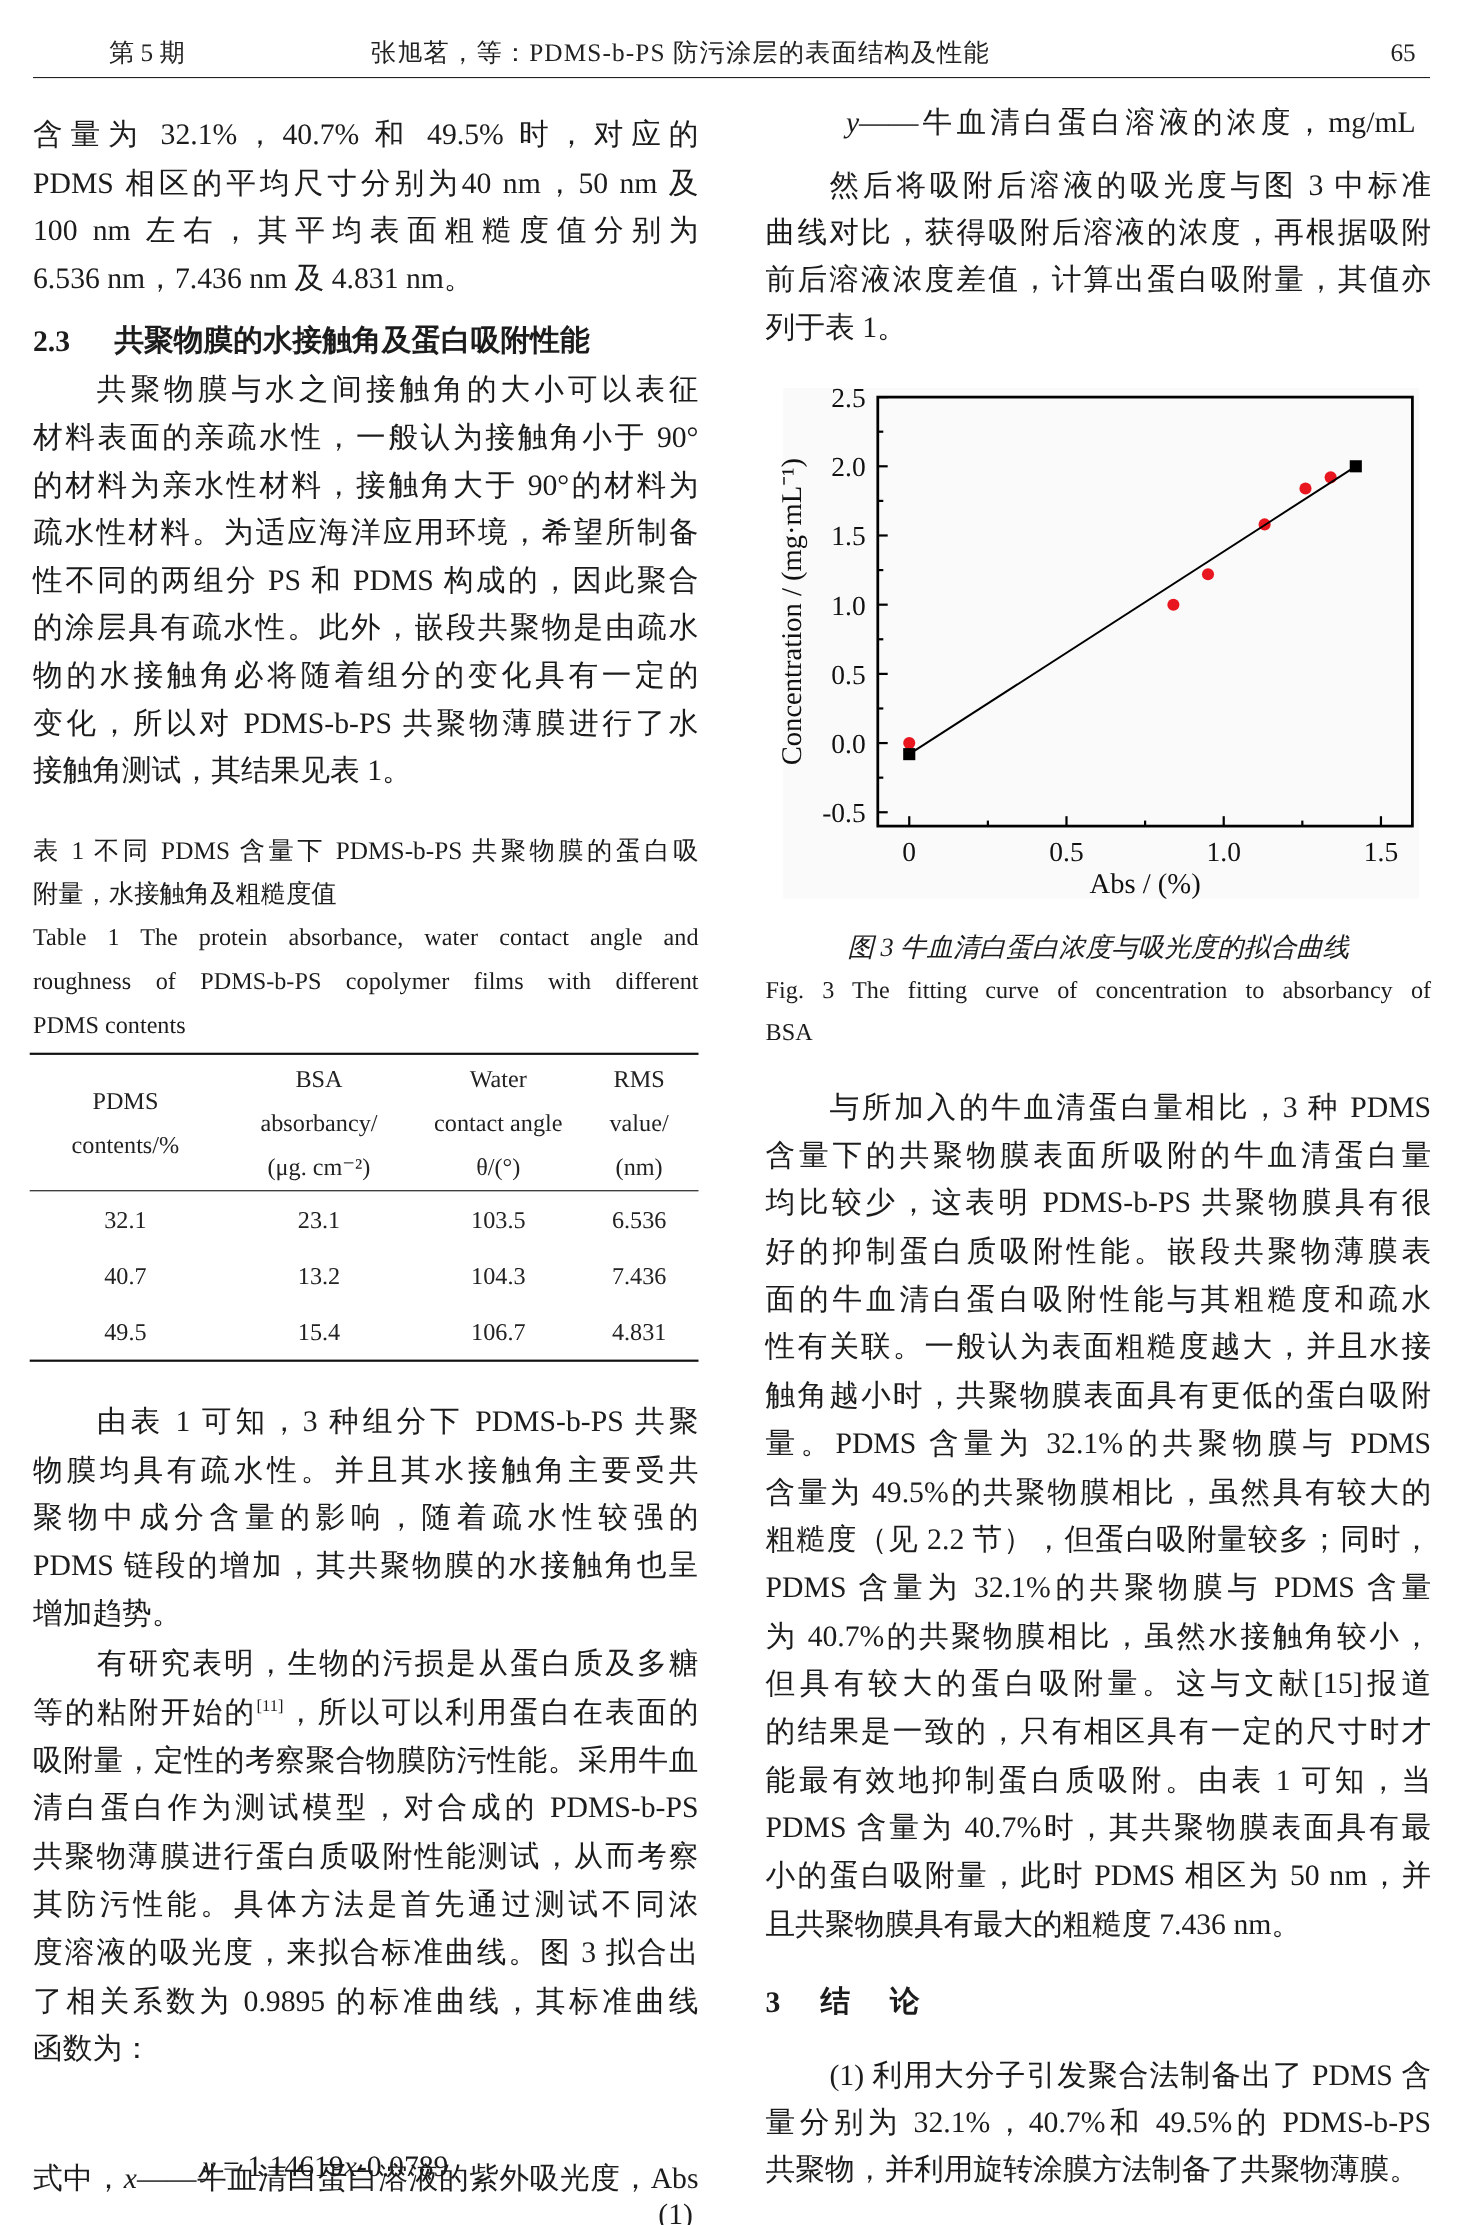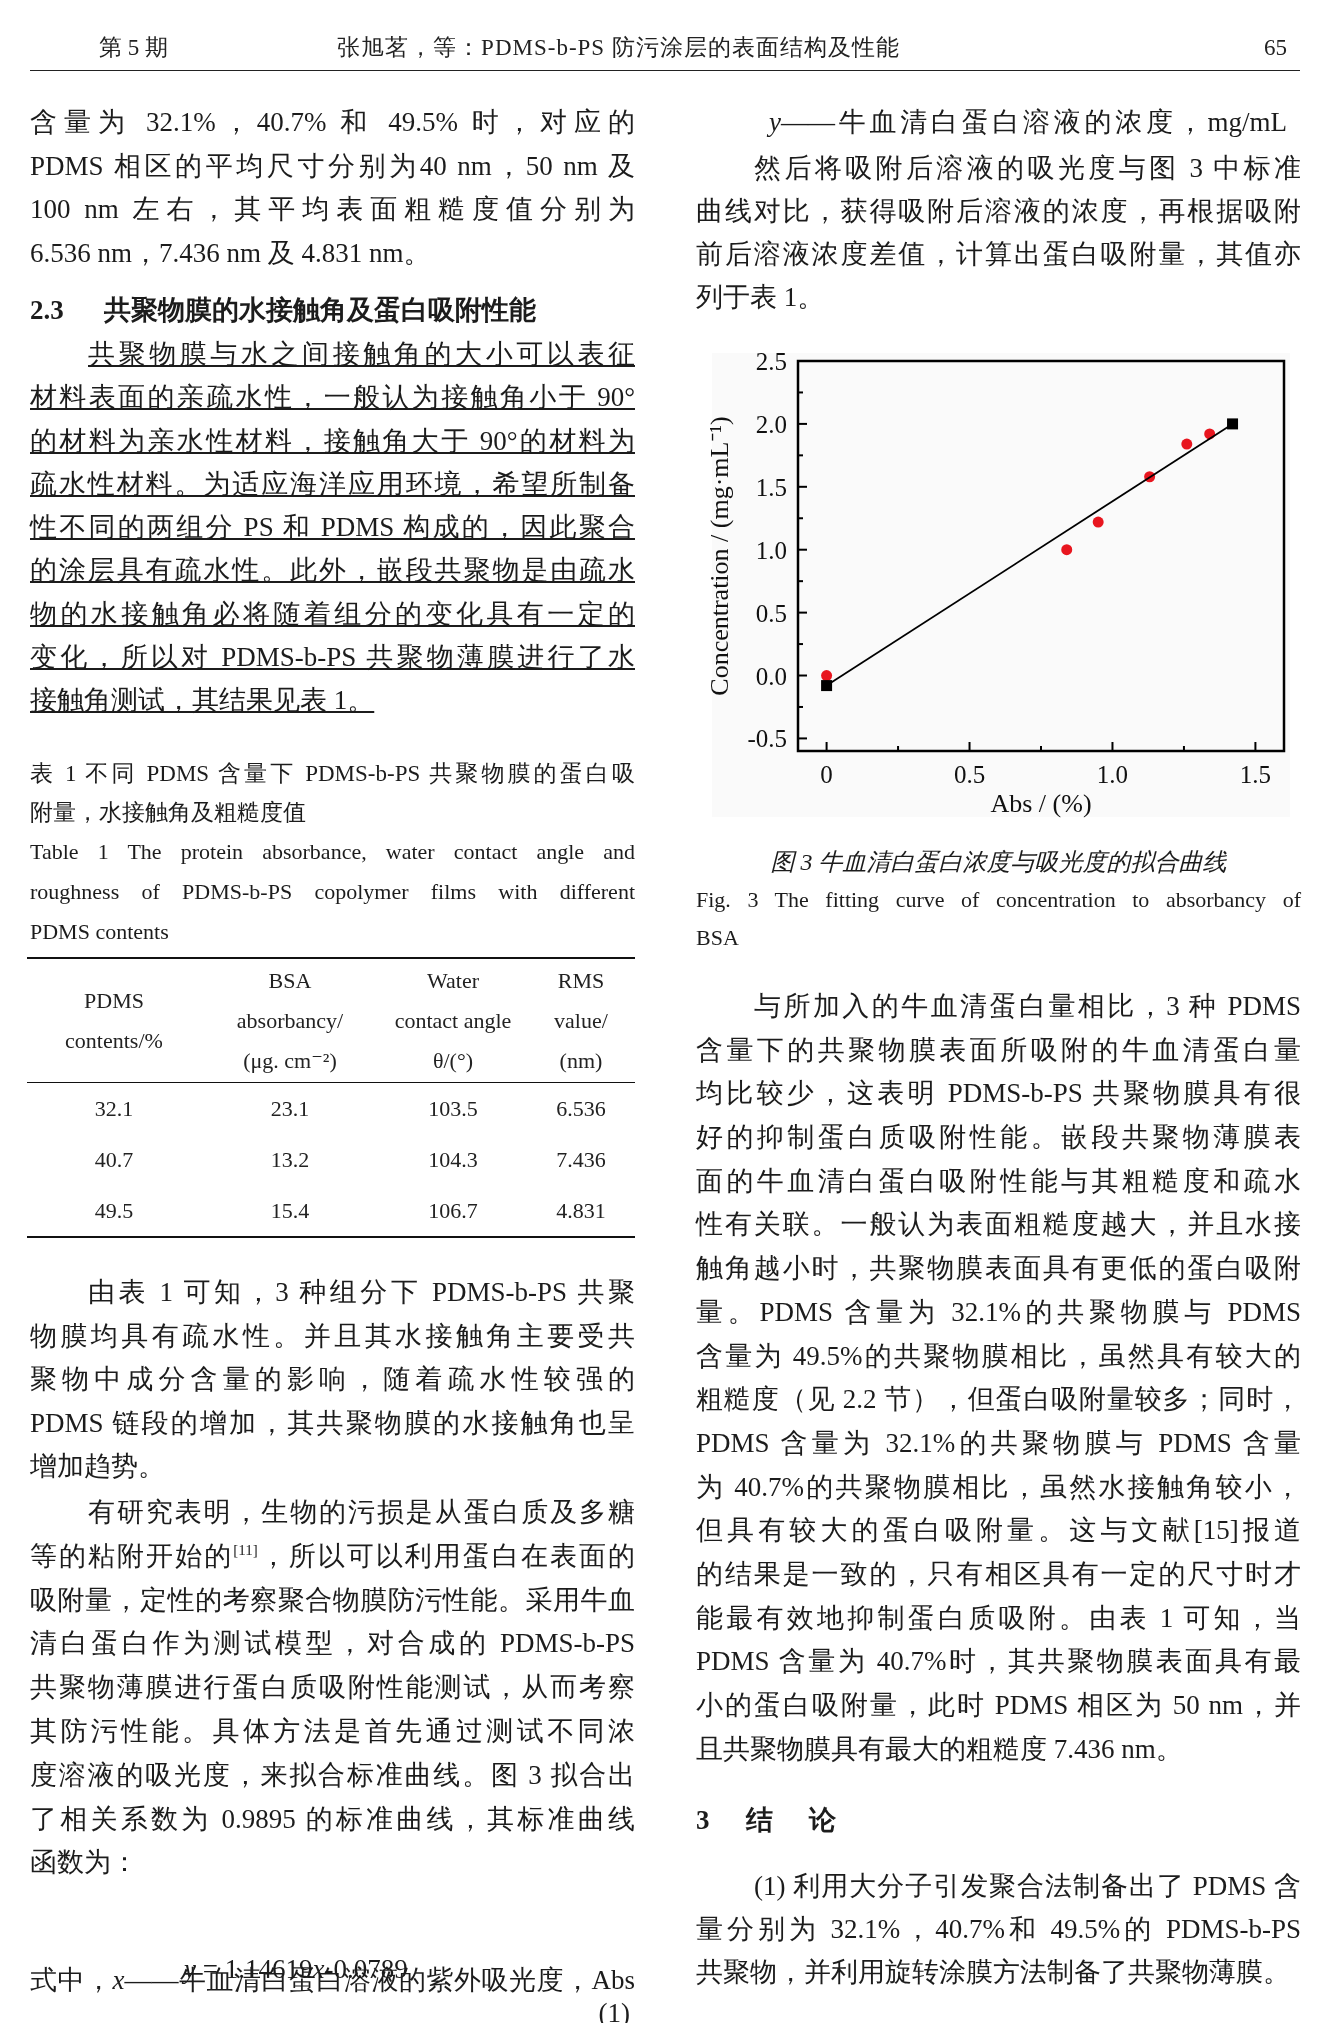--- a/index.html
+++ b/index.html
@@ -73,21 +73,21 @@
       <div class="line">PDMS 相区的平均尺寸分别为40 nm，50 nm 及</div>
       <div class="line">100 nm 左右，其平均表面粗糙度值分别为</div>
       <div class="line last">6.536 nm，7.436 nm 及 4.831 nm。</div>
     </div>
 
   <div class="heading h23" style="top:288px;">
     <span class="h-num">2.3</span>
     <span class="h-title">共聚物膜的水接触角及蛋白吸附性能</span>
   </div>
 
-  <div class="para" style="top:333px;text-decoration:underline; --lh:43.3px;">
+  <div class="para" style="top:333px; --lh:43.3px;">
       <div class="line indent">共聚物膜与水之间接触角的大小可以表征</div>
       <div class="line">材料表面的亲疏水性，一般认为接触角小于 90°</div>
       <div class="line">的材料为亲水性材料，接触角大于 90°的材料为</div>
       <div class="line">疏水性材料。为适应海洋应用环境，希望所制备</div>
       <div class="line">性不同的两组分 PS 和 PDMS 构成的，因此聚合</div>
       <div class="line">的涂层具有疏水性。此外，嵌段共聚物是由疏水</div>
       <div class="line">物的水接触角必将随着组分的变化具有一定的</div>
       <div class="line">变化，所以对 PDMS-b-PS 共聚物薄膜进行了水</div>
       <div class="line last">接触角测试，其结果见表 1。</div>
     </div>
@@ -173,21 +173,21 @@
     <span class="eq-num">(1)</span>
   </div>
 
   <div class="para" style="top:1958px; --lh:44px;">
     <div class="line"><span>式中，</span><i>x</i><span>——牛血清白蛋白溶液的紫外吸光度，Abs</span></div>
   </div>
 </div>
 
 <div class="col col-right">
 
-  <div class="para" style="top:100px; left:73px; width:518px; --lh:44px;">
+  <div class="para" style="top:89px; left:73px; width:518px; --lh:44px;">
     <div class="line"><i>y</i><span>——牛血清白蛋白溶液的浓度，mg/mL</span></div>
   </div>
 
   <div class="para" style="top:146.5px; --lh:43px;">
       <div class="line indent">然后将吸附后溶液的吸光度与图 3 中标准</div>
       <div class="line">曲线对比，获得吸附后溶液的浓度，再根据吸附</div>
       <div class="line">前后溶液浓度差值，计算出蛋白吸附量，其值亦</div>
       <div class="line last">列于表 1。</div>
     </div>
 

